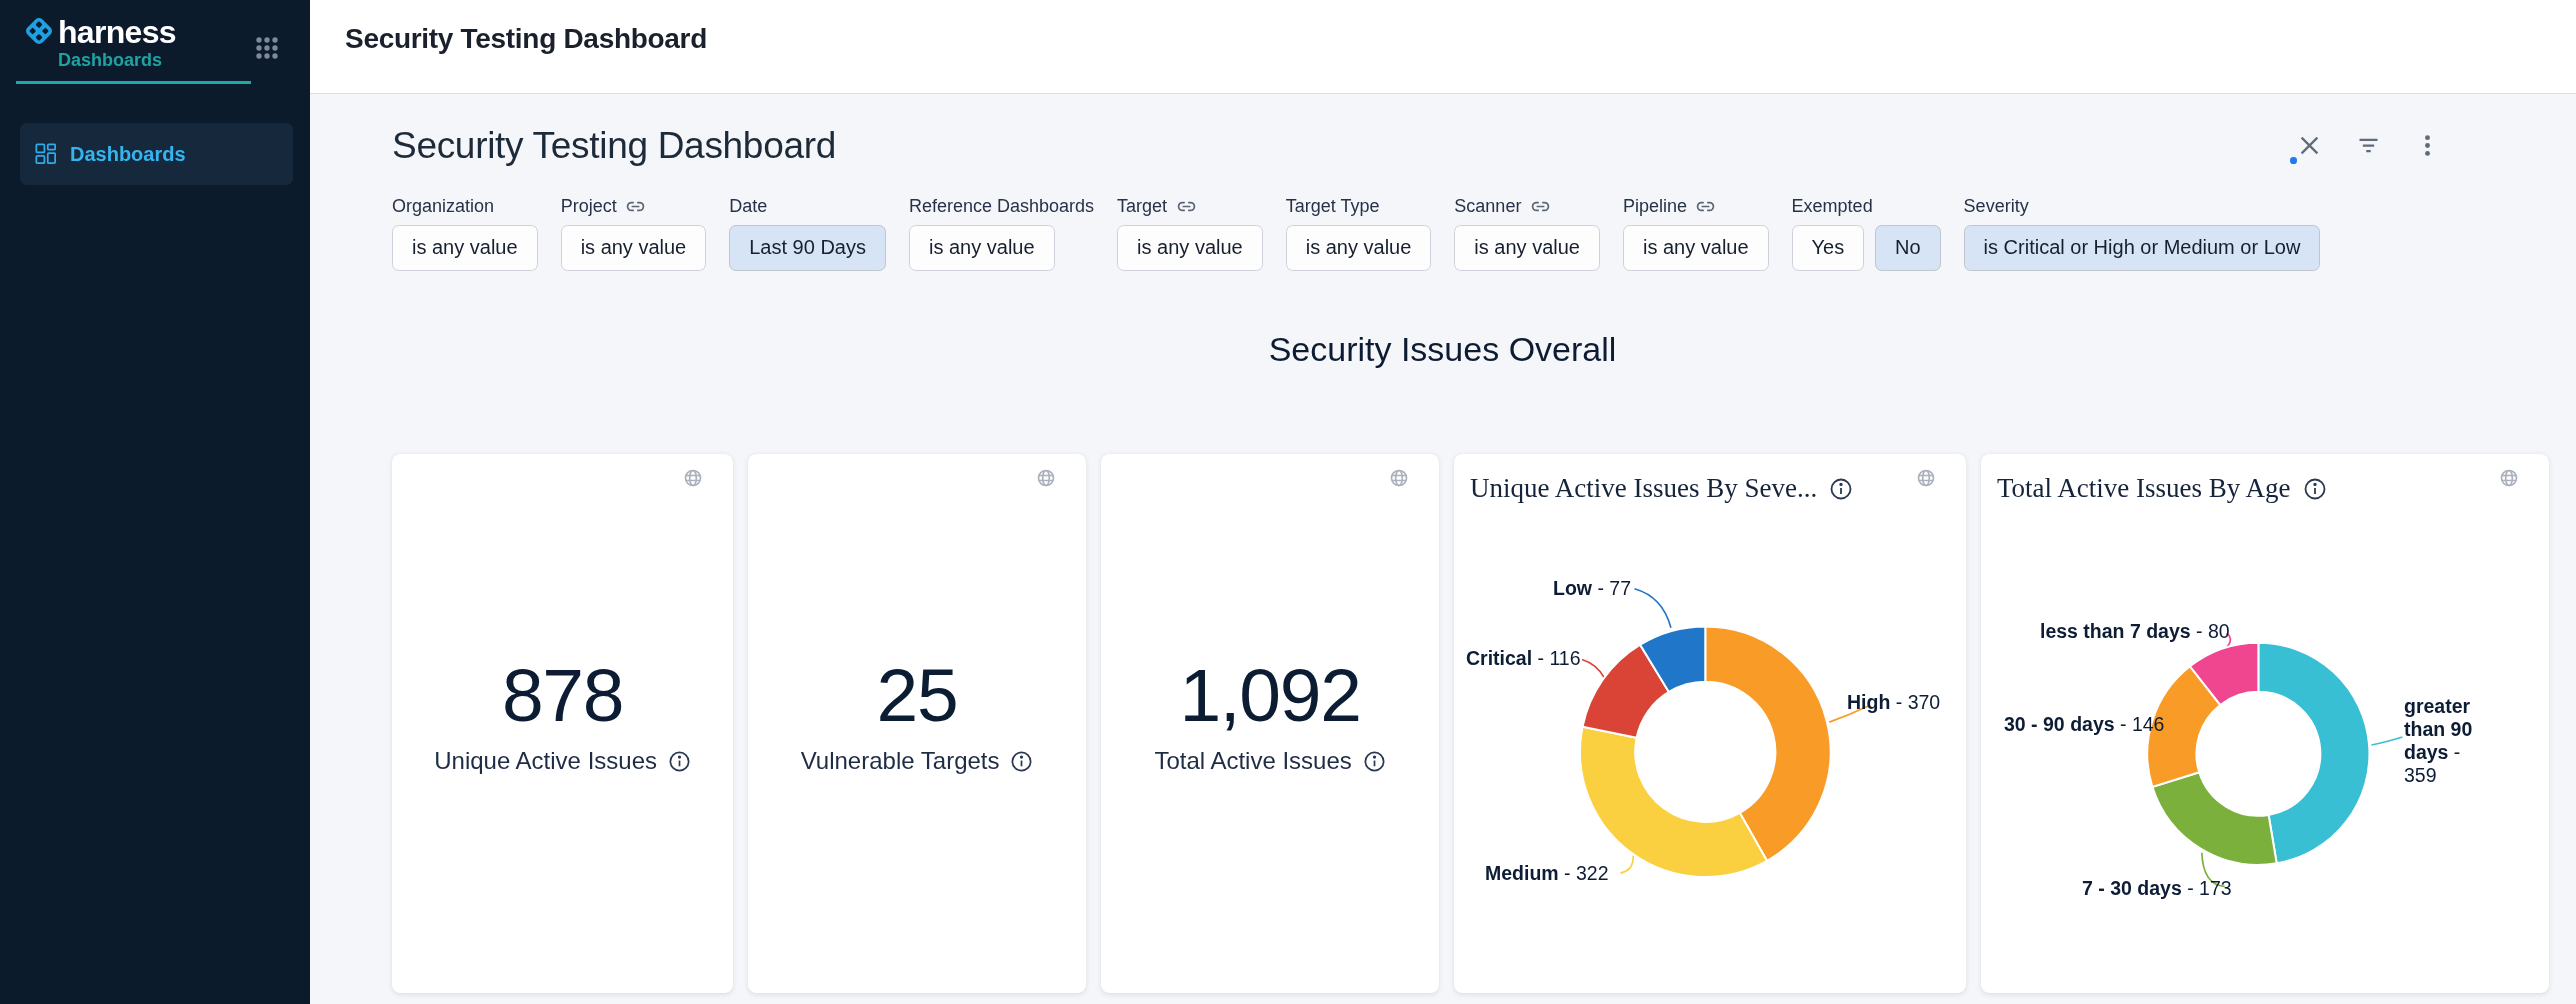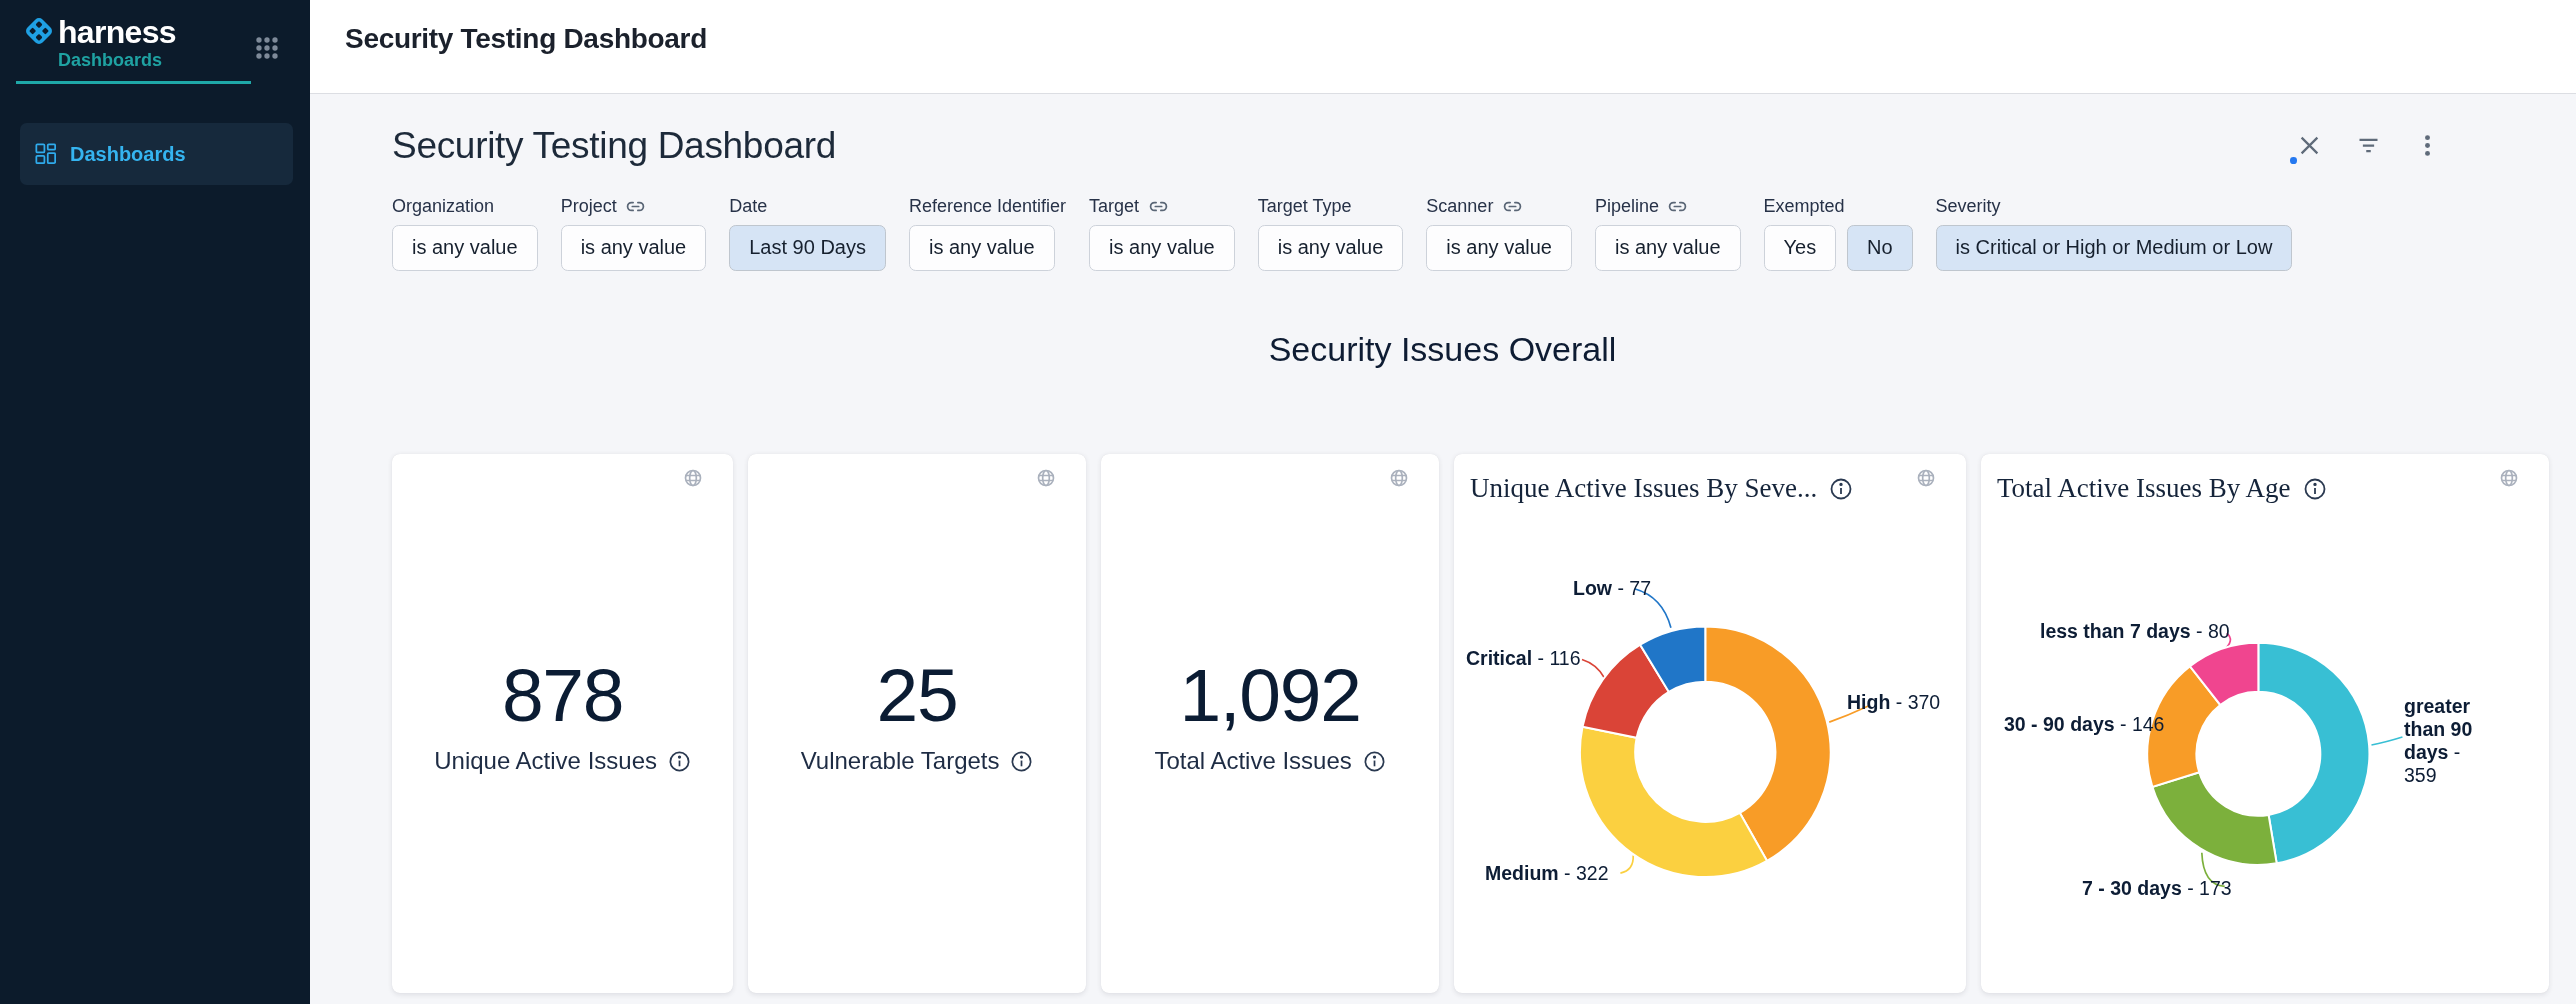--- a/index.html
+++ b/index.html
@@ -170,21 +170,21 @@
           <span class="chip">is any value</span>
         </div>
         <div class="filter-group">
           <div class="filter-label">
               <span>Date</span>
             </div>
           <span class="chip active">Last 90 Days</span>
         </div>
         <div class="filter-group">
           <div class="filter-label">
-              <span>Reference Identifier</span>
+              <span>Reference Dashboards</span>
             </div>
           <span class="chip">is any value</span>
         </div>
         <div class="filter-group">
           <div class="filter-label">
               <span>Target</span>
             <span class="link-ic"><svg viewBox="0 0 24 24" width="19" height="19" fill="none" stroke="currentColor" stroke-width="2.2" stroke-linecap="round">
                   <path d="M15 7h2a5 5 0 0 1 0 10h-2"></path>
                   <path d="M9 17H7A5 5 0 0 1 7 7h2"></path>
                   <line x1="8" y1="12" x2="16" y2="12"></line>
@@ -323,21 +323,21 @@
           <svg class="donut" width="512" height="539" viewBox="0 0 760 800">
             <path class="leader" d="M268 200 Q310 212 322 258" stroke="#2076C8"></path>
             <path class="leader" d="M190 305 Q212 312 223 332" stroke="#DA4437"></path>
             <path class="leader" d="M557 398 Q585 388 615 374" stroke="#F89C27"></path>
             <path class="leader" d="M247 622 Q267 618 266 596" stroke="#FBD040"></path>
           <path d="M373 256A186 186 0 0 1 464.5668367156315 603.8997047986588L424.19866138938534 532.5245661239813A104 104 0 0 0 373 338Z" fill="#F89C27" stroke="#ffffff" stroke-width="3"></path>
               <path d="M464.5668367156315 603.8997047986588A186 186 0 0 1 190.7285220986877 404.94452343213726L271.0847650444275 421.28080880076493A104 104 0 0 0 424.19866138938534 532.5245661239813Z" fill="#FBD040" stroke="#ffffff" stroke-width="3"></path>
               <path d="M190.7285220986877 404.94452343213726A186 186 0 0 1 276.3083338220904 283.10782998605725L318.9358425671903 353.1570662287632A104 104 0 0 0 271.0847650444275 421.28080880076493Z" fill="#DA4437" stroke="#ffffff" stroke-width="3"></path>
               <path d="M276.3083338220904 283.10782998605725A186 186 0 0 1 372.99999999999994 256L373 338A104 104 0 0 0 318.9358425671903 353.1570662287632Z" fill="#2076C8" stroke="#ffffff" stroke-width="3"></path>
             </svg>
-          <div class="slice-label" style="left:119px; top:123px;"><b class="sl-name">Low</b><span class="sl-val"> - 77</span></div>
+          <div class="slice-label" style="left:99px; top:123px;"><b class="sl-name">Low</b><span class="sl-val"> - 77</span></div>
           <div class="slice-label" style="left:12px; top:193px;"><b class="sl-name">Critical</b><span class="sl-val"> - 116</span></div>
           <div class="slice-label" style="left:393px; top:237px;"><b class="sl-name">High</b><span class="sl-val"> - 370</span></div>
           <div class="slice-label" style="left:31px; top:408px;"><b class="sl-name">Medium</b><span class="sl-val"> - 322</span></div>
         </div>
 
         <div class="card chart-card-2">
           <div class="chart-head">
             <span class="chart-title">Total Active Issues By Age</span>
             <span class="info-ic"><svg viewBox="0 0 24 24" width="24" height="24" fill="none" stroke="currentColor" stroke-width="1.8">
                   <circle cx="12" cy="12" r="9.5"></circle>

